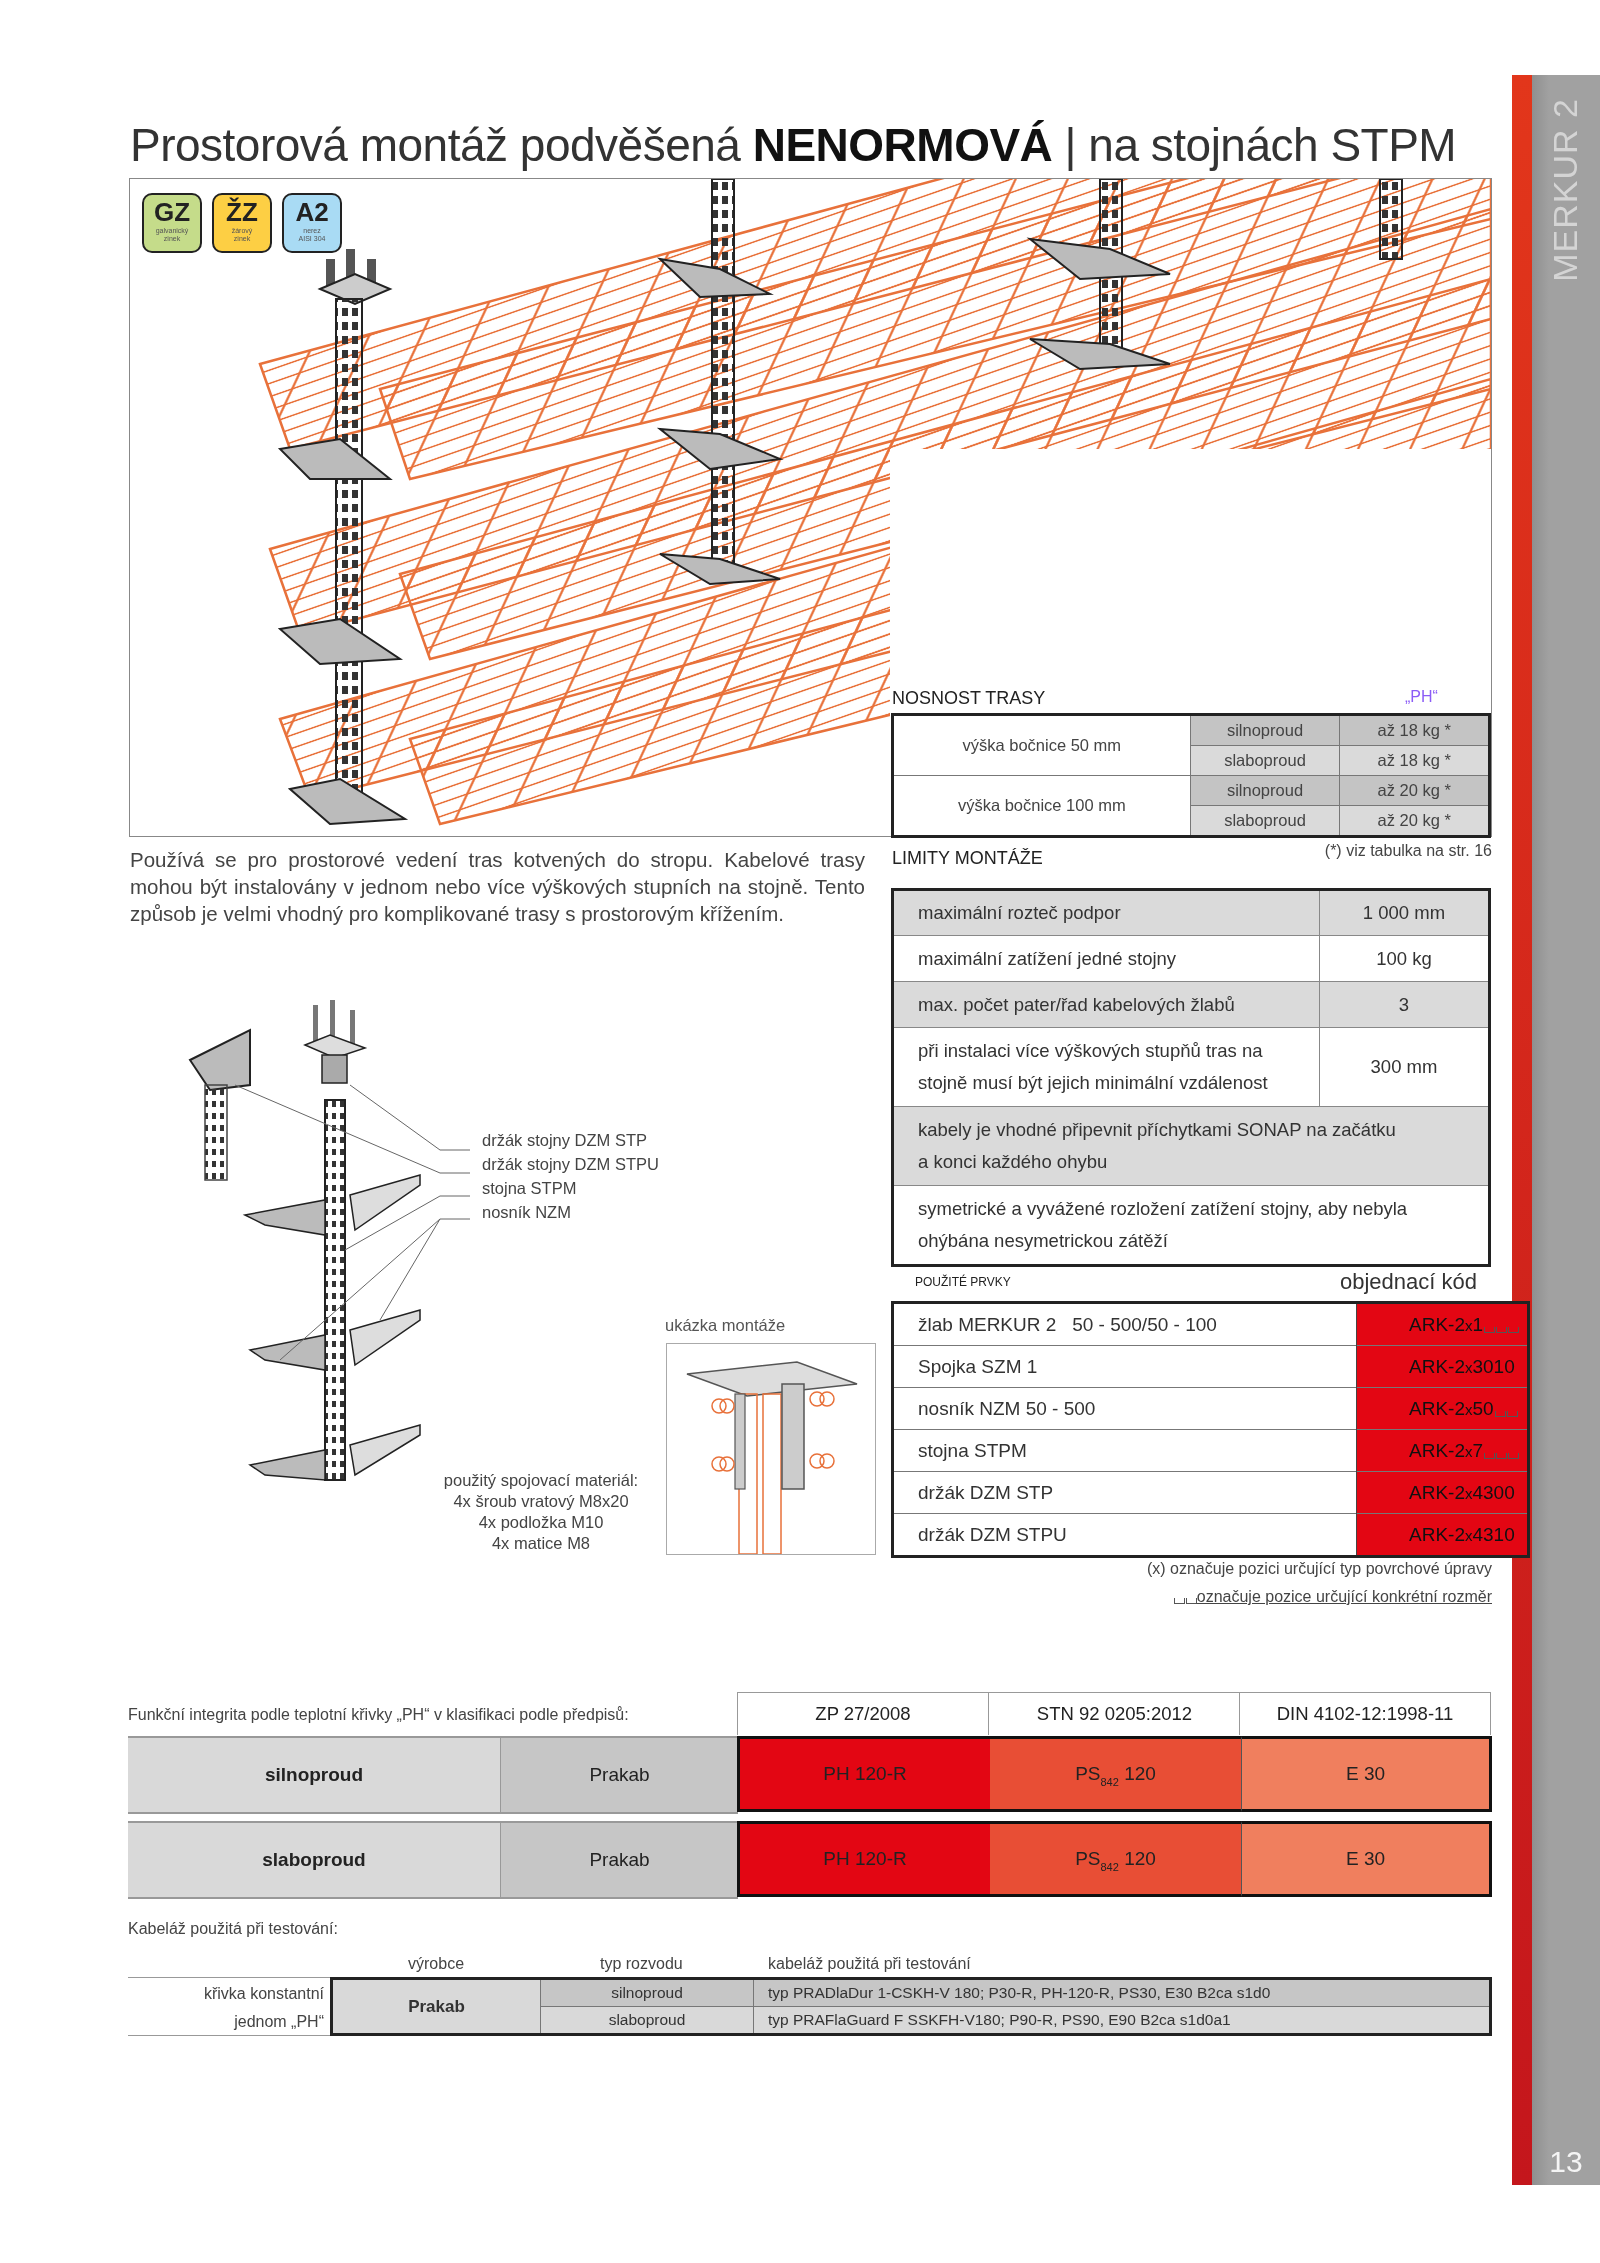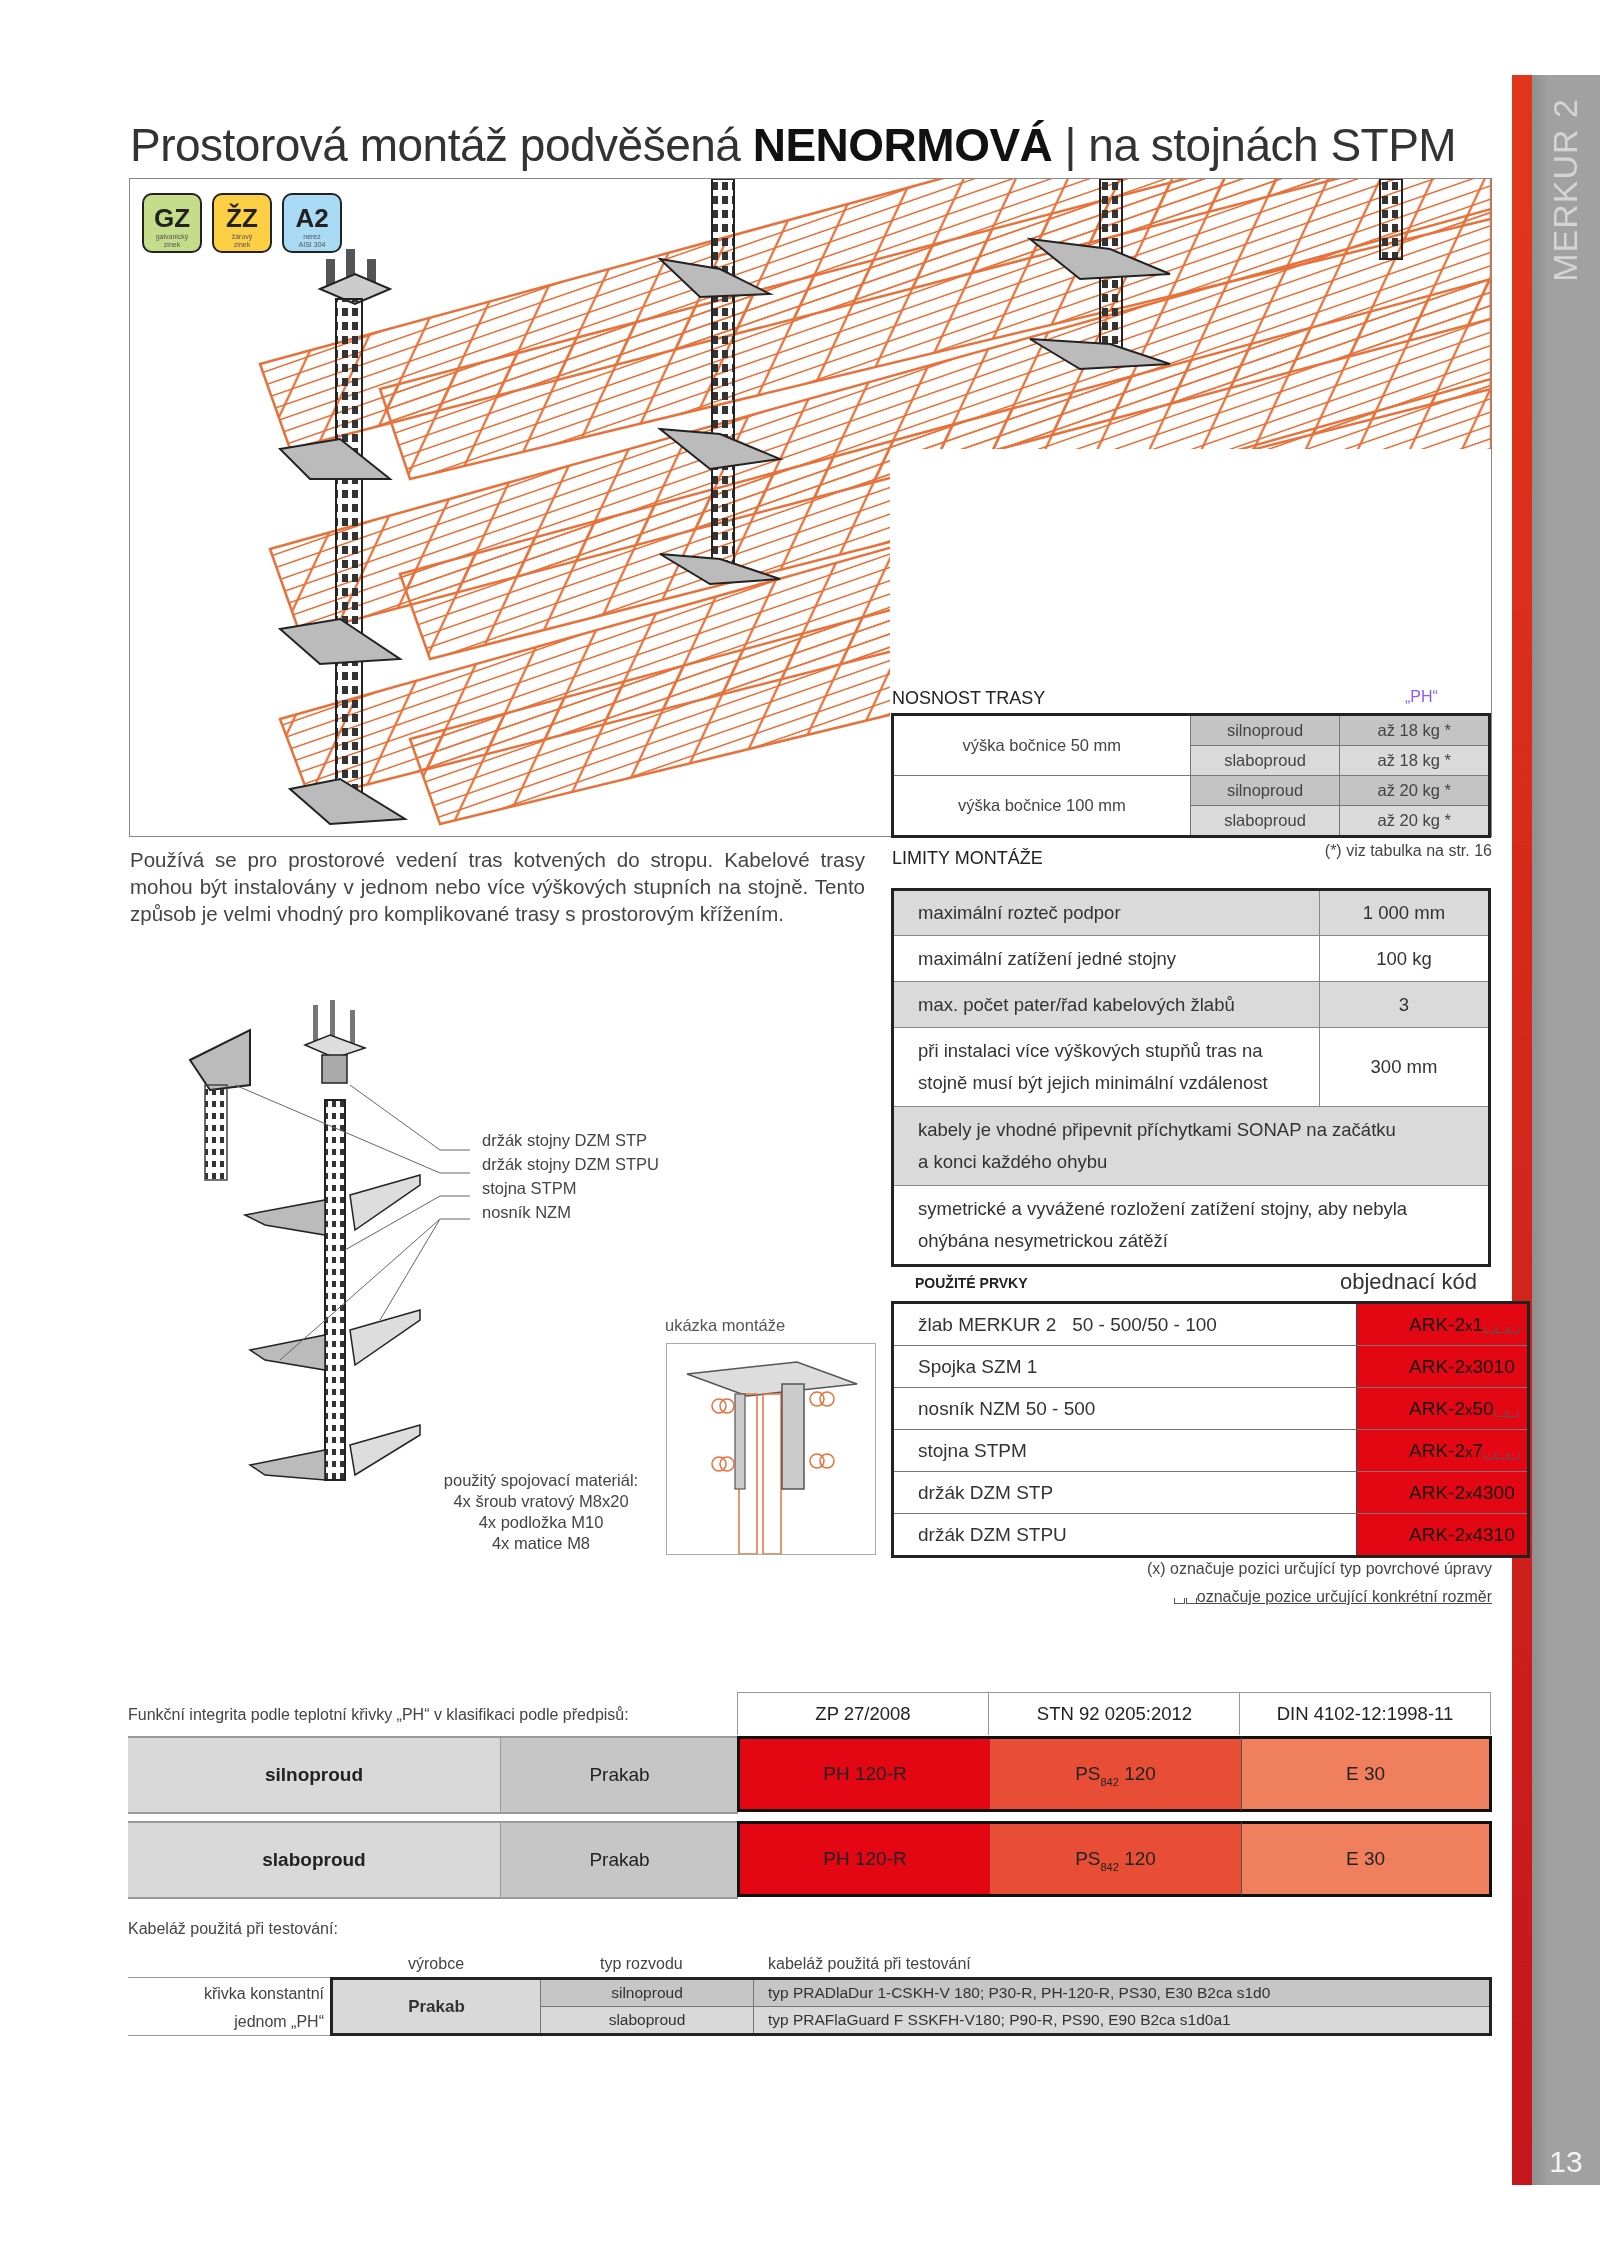--- a/index.html
+++ b/index.html
@@ -15,21 +15,21 @@
         white-space:nowrap; color:#d4d4d4; font-size:34px; letter-spacing:1px; }
   #page-num { left:1536px; top:2145px; width:60px; font-size:30px; color:#f4f4f4; text-align:center; }
 
   
   #title { left:130px; top:118px; font-size:46px; color:#333; font-weight:300; white-space:nowrap; letter-spacing:-0.5px; }
   #title b { font-weight:700; color:#111; }
 
   
   #hero { left:129px; top:178px; width:1361px; height:657px; border:1.5px solid #888; background:#fff; overflow:hidden; }
   .badge { position:absolute; top:14px; width:56px; height:56px; border:2px solid #222; border-radius:10px; text-align:center; }
-  .badge .big { font-size:26px; font-weight:700; color:#222; line-height:30px; margin-top:8px; }
+  .badge .big { font-size:26px; font-weight:700; color:#222; line-height:30px; margin-top:2px; }
   .badge .small { font-size:7px; color:#555; line-height:8px; }
 
   
   #desc { left:130px; top:846px; width:735px; font-size:20.5px; line-height:27px; color:#444; text-align:justify; }
 
   
   table { border-collapse:collapse; }
   .tbl td { padding:0; }
 
   
@@ -44,21 +44,21 @@
   #limity-label { left:892px; top:848px; font-size:18px; color:#222; }
   #limity-note { left:1300px; top:842px; font-size:16px; color:#444; width:192px; text-align:right; }
 
   #limity-table { left:891px; top:876px; width:600px; border:3px solid #222;margin-top:12px; }
   #limity-table td { font-size:18.5px; color:#333; border-top:1.5px solid #888; padding:0 0 0 24px; line-height:32px; }
   #limity-table td.v { text-align:center; border-left:1.5px solid #888; padding:0; width:168px; }
   #limity-table tr.g td { background:#dadada; }
   #limity-table tr.w td { background:#ffffff; }
 
   
-  #prvky-label { left:915px; top:1275px; font-size:14px; color:#222;font-weight:bold; }
+  #prvky-label { left:915px; top:1275px; font-size:12px; color:#222; }
   #prvky-code-label { left:1340px; top:1269px; font-size:22px; color:#333; }
   #prvky-table { left:891px; top:1301px; width:639px; border:3px solid #222; }
   #prvky-table td { height:41px; font-size:19px; color:#333; border-top:1px solid #777; }
   #prvky-table td.n { padding-left:24px; background:#fff; }
   #prvky-table td.c { background:#e30613; color:#111; width:118px; padding-left:52px; border-left:1.5px solid #444; }
   .sq { display:inline-block; width:9px; height:5px; border:1px solid #555; border-top:none; margin-left:1px; vertical-align:-2px; }
   .xsm { font-size:15px; }
 
   #legend1 { left:1000px; top:1560px; width:492px; text-align:right; font-size:16px; color:#444; }
   #legend2 { left:1000px; top:1588px; width:492px; text-align:right; font-size:16px; color:#444;text-decoration:underline; }

